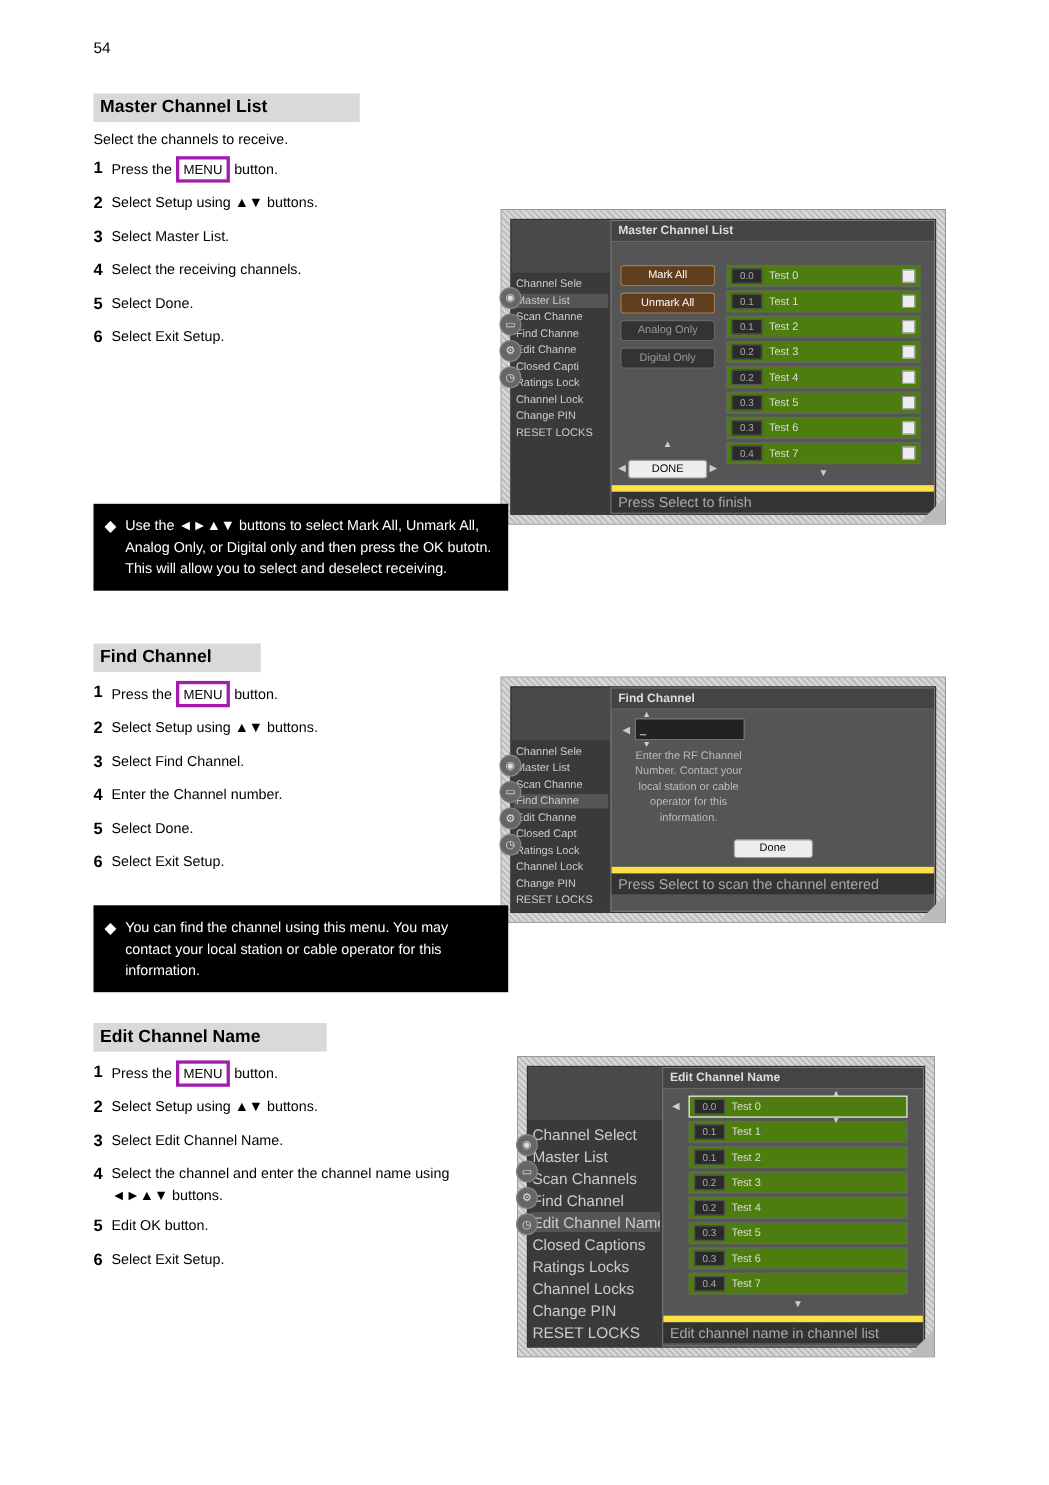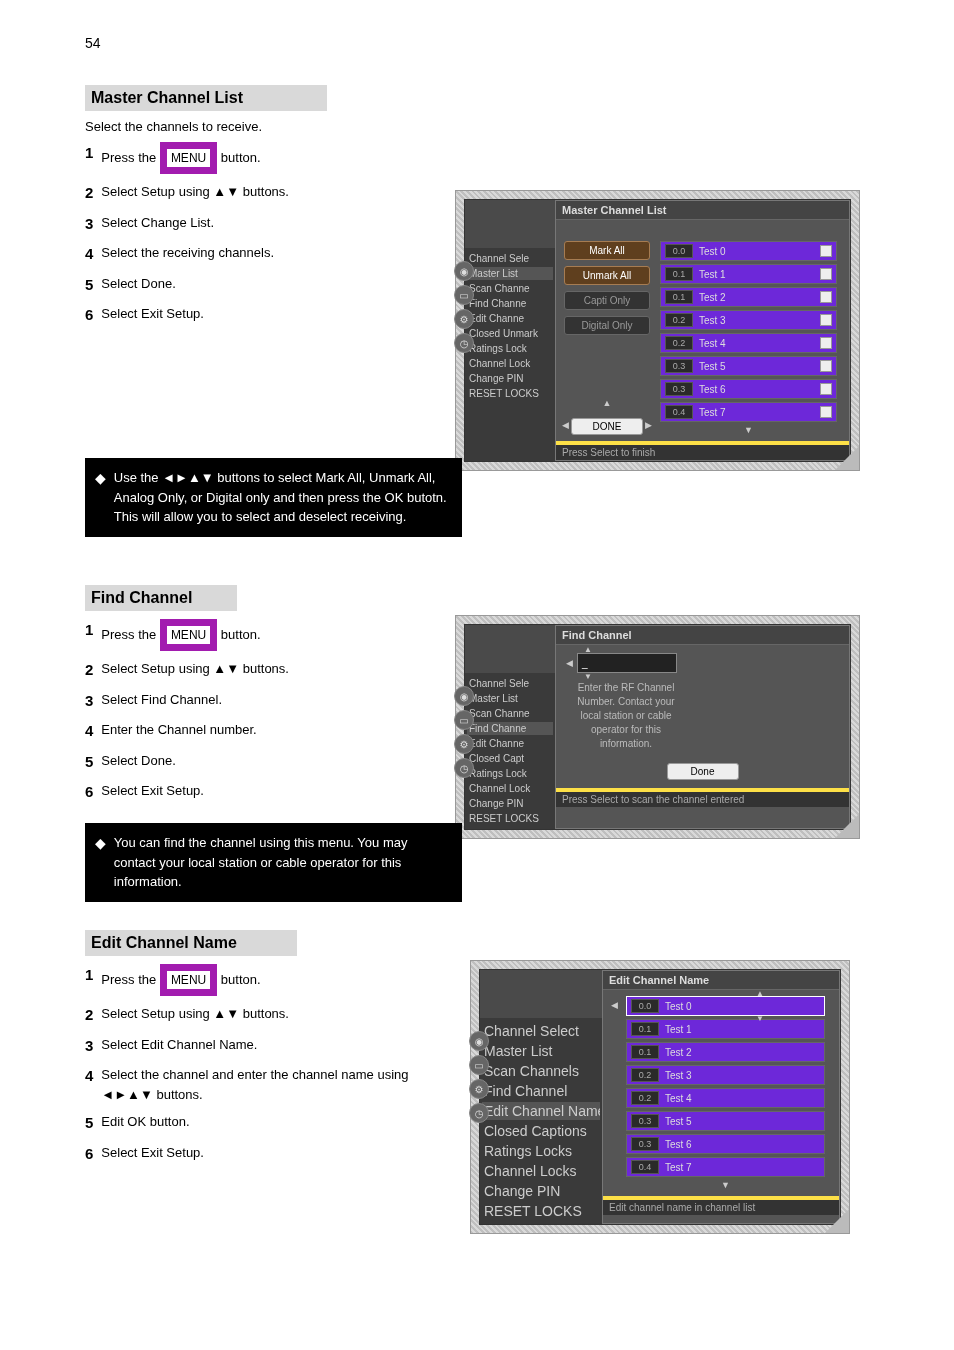--- a/index.html
+++ b/index.html
@@ -41,21 +41,21 @@
     gap:8px;
     margin: 8px 0;
     line-height:1.5;
   }
   .step-num {
     font-weight: bold;
     font-size: 15px;
   }
   .step-body { flex:1; }
   .boxbtn {
-    border: 7px solid #a21caf;
+    border: 3px solid #a21caf;
     padding: 0 4px;
     font-size: 12px;
     display:inline-block;
     min-width:18px;
     text-align:center;
   }
   .note {
     background:#000;
     color:#fff;
     padding:10px 12px 10px 10px;
@@ -139,33 +139,33 @@
   .act-btn.gray { background:#333; border-color:#666; color:#999; }
   .done-btn {
     background:#eee;color:#000;border:1px solid #999;
     width:70px;padding:2px 0;text-align:center;border-radius:3px;
     font-size:10px;margin:4px auto 0;
   }
   .arrow-ud { text-align:center; color:#ccc; font-size:9px;}
   .chan-list { flex:1; display:flex; flex-direction:column; gap:3px; padding-right:6px;}
   .chan-row {
     display:flex; align-items:center;
-    background:#6d28d9; border:1px solid #666; padding:2px 4px;
+    background:#4d7c0f; border:1px solid #666; padding:2px 4px;
     gap:6px;
   }
   .chan-num-box {
     background:#2a2a2a; color:#aaa;
     width:26px; text-align:center; padding:1px 0;
     font-size:9px; border:1px solid #555;
   }
   .chan-name { flex:1; color:#ddd; }
   .check { width:10px;height:10px;border:1px solid #999; background:#eee; display:inline-block;margin-left:auto;}
   .panel-footer {
     background:#333;color:#aaa;
-    padding:2px 6px;font-size:10px;border-top:4px solid #fde047;
+    padding:2px 6px;font-size:13px;border-top:6px solid #fde047;
   }
   
   .find-body { padding:8px 10px; display:flex; flex-direction:column; gap:8px;}
   .find-input {
     width:90px;background:#222;border:1px solid #888;color:#fff;
     height:18px;display:flex;align-items:center;padding:0 4px;position:relative;
   }
   .find-hint { color:#bbb; font-size:10px; line-height:1.4; width:120px;text-align:center;}
   
   .edit-body { display:flex; padding:6px 8px; gap:8px;}
@@ -196,21 +196,21 @@
       <span class="boxbtn">MENU</span>
       <span> button.</span>
     </span>
   </div>
   <div class="step">
       <span class="step-num">2</span>
       <span class="step-body">Select Setup using ▲▼ buttons.</span>
     </div>
   <div class="step">
       <span class="step-num">3</span>
-      <span class="step-body">Select Change List.</span>
+      <span class="step-body">Select Master List.</span>
     </div>
   <div class="step">
       <span class="step-num">4</span>
       <span class="step-body">Select the receiving channels.</span>
     </div>
   <div class="step">
       <span class="step-num">5</span>
       <span class="step-body">Select Done.</span>
     </div>
   <div class="step">
@@ -227,33 +227,33 @@
       <span class="side-icon">⚙</span>
       <span class="side-icon">◷</span>
     </div>
     <div class="shot-inner">
       <div class="sidebar">
         <div class="side-item">Channel Sele</div>
         <div class="side-item sel">Master List</div>
         <div class="side-item">Scan Channe</div>
         <div class="side-item">Find Channe</div>
         <div class="side-item">Edit Channe</div>
-        <div class="side-item">Closed Unmark</div>
+        <div class="side-item">Closed Capti</div>
         <div class="side-item">Ratings Lock</div>
         <div class="side-item">Channel Lock</div>
         <div class="side-item">Change PIN</div>
         <div class="side-item">RESET LOCKS</div>
       </div>
       <div class="panel">
         <div class="panel-title">Master Channel List</div>
         <div class="panel-body">
           <div class="actions">
             <div class="act-btn">Mark All</div>
             <div class="act-btn">Unmark All</div>
-            <div class="act-btn gray">Capti Only</div>
+            <div class="act-btn gray">Analog Only</div>
             <div class="act-btn gray">Digital Only</div>
             <div style="flex:1"></div>
             <div class="arrow-ud">▲</div>
             <div style="display:flex;align-items:center;gap:2px;">
               <span style="color:#ccc;font-size:9px;">◀</span>
               <div class="done-btn">DONE</div>
               <span style="color:#ccc;font-size:9px;">▶</span>
             </div>
           </div>
           <div class="chan-list">

